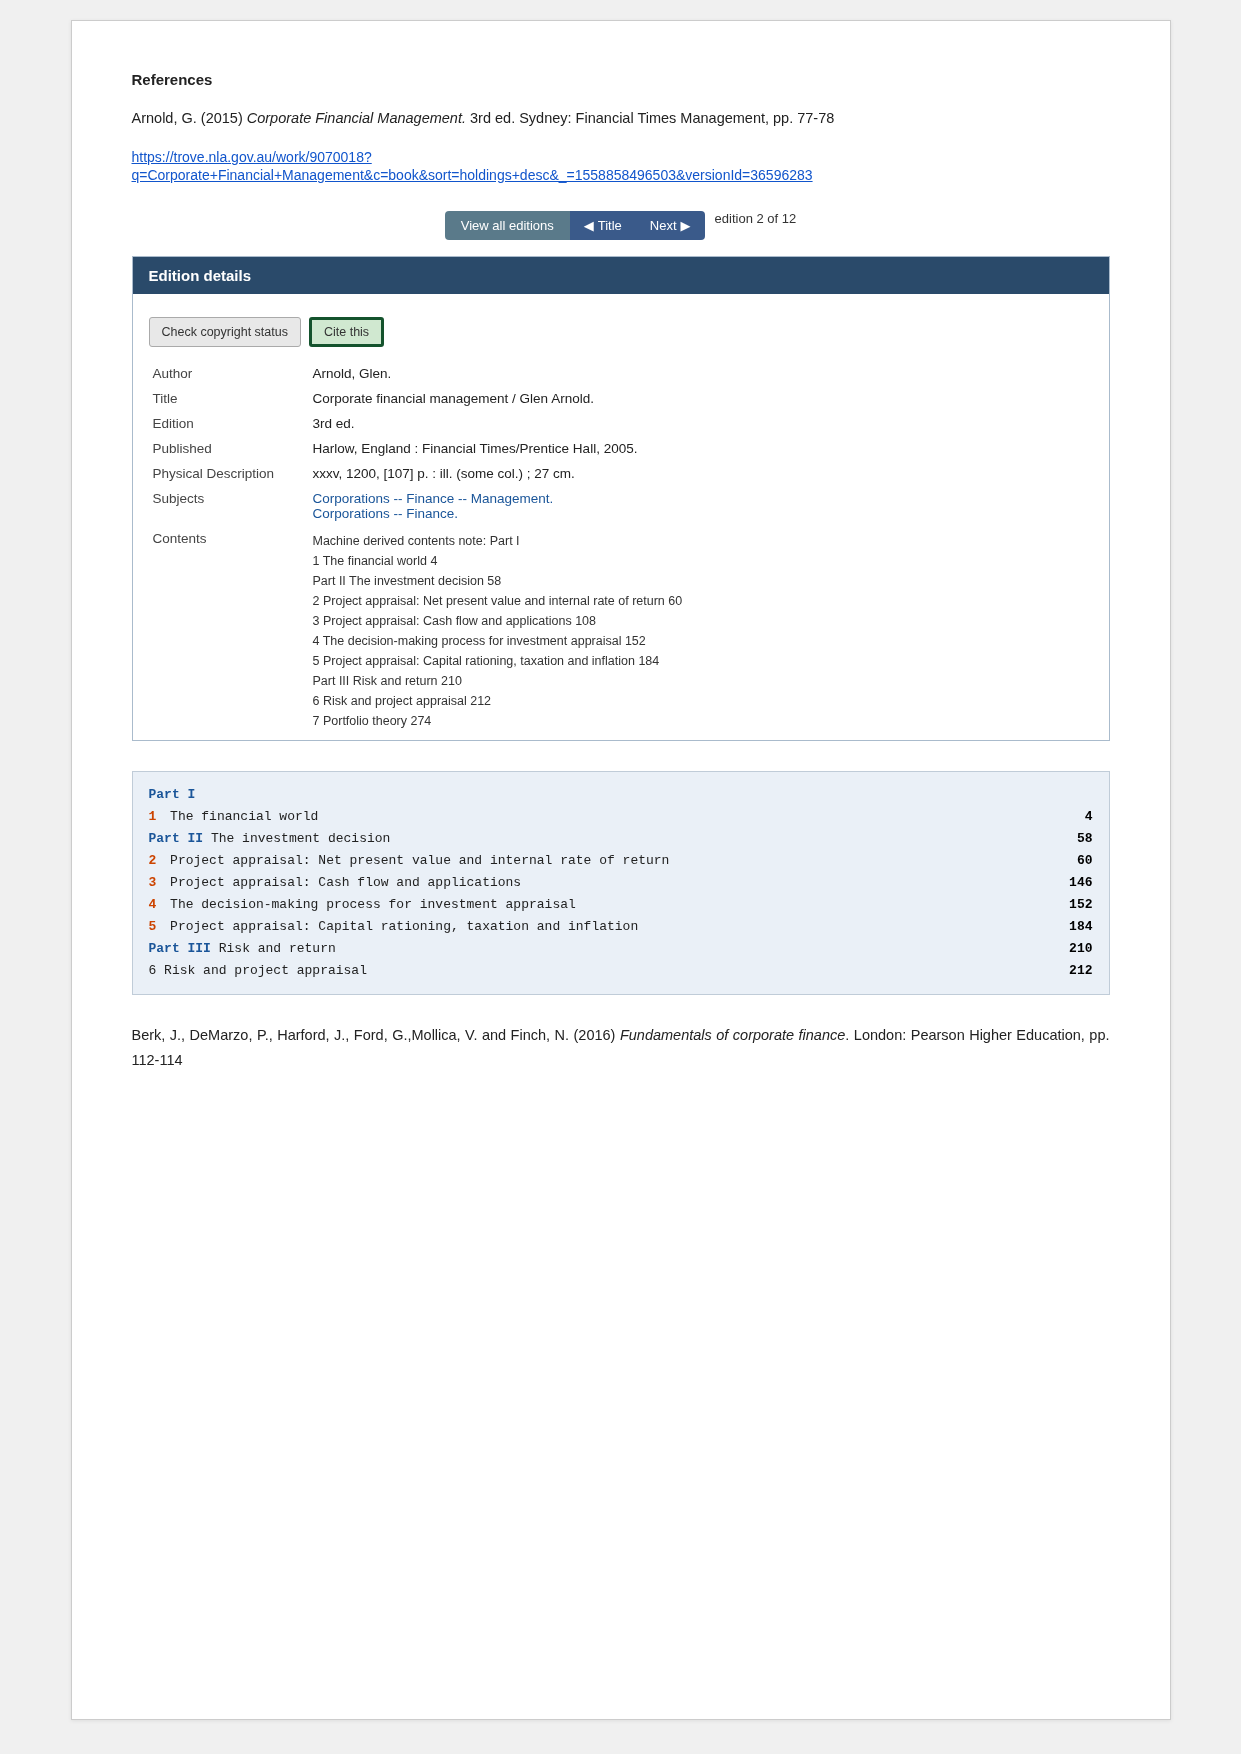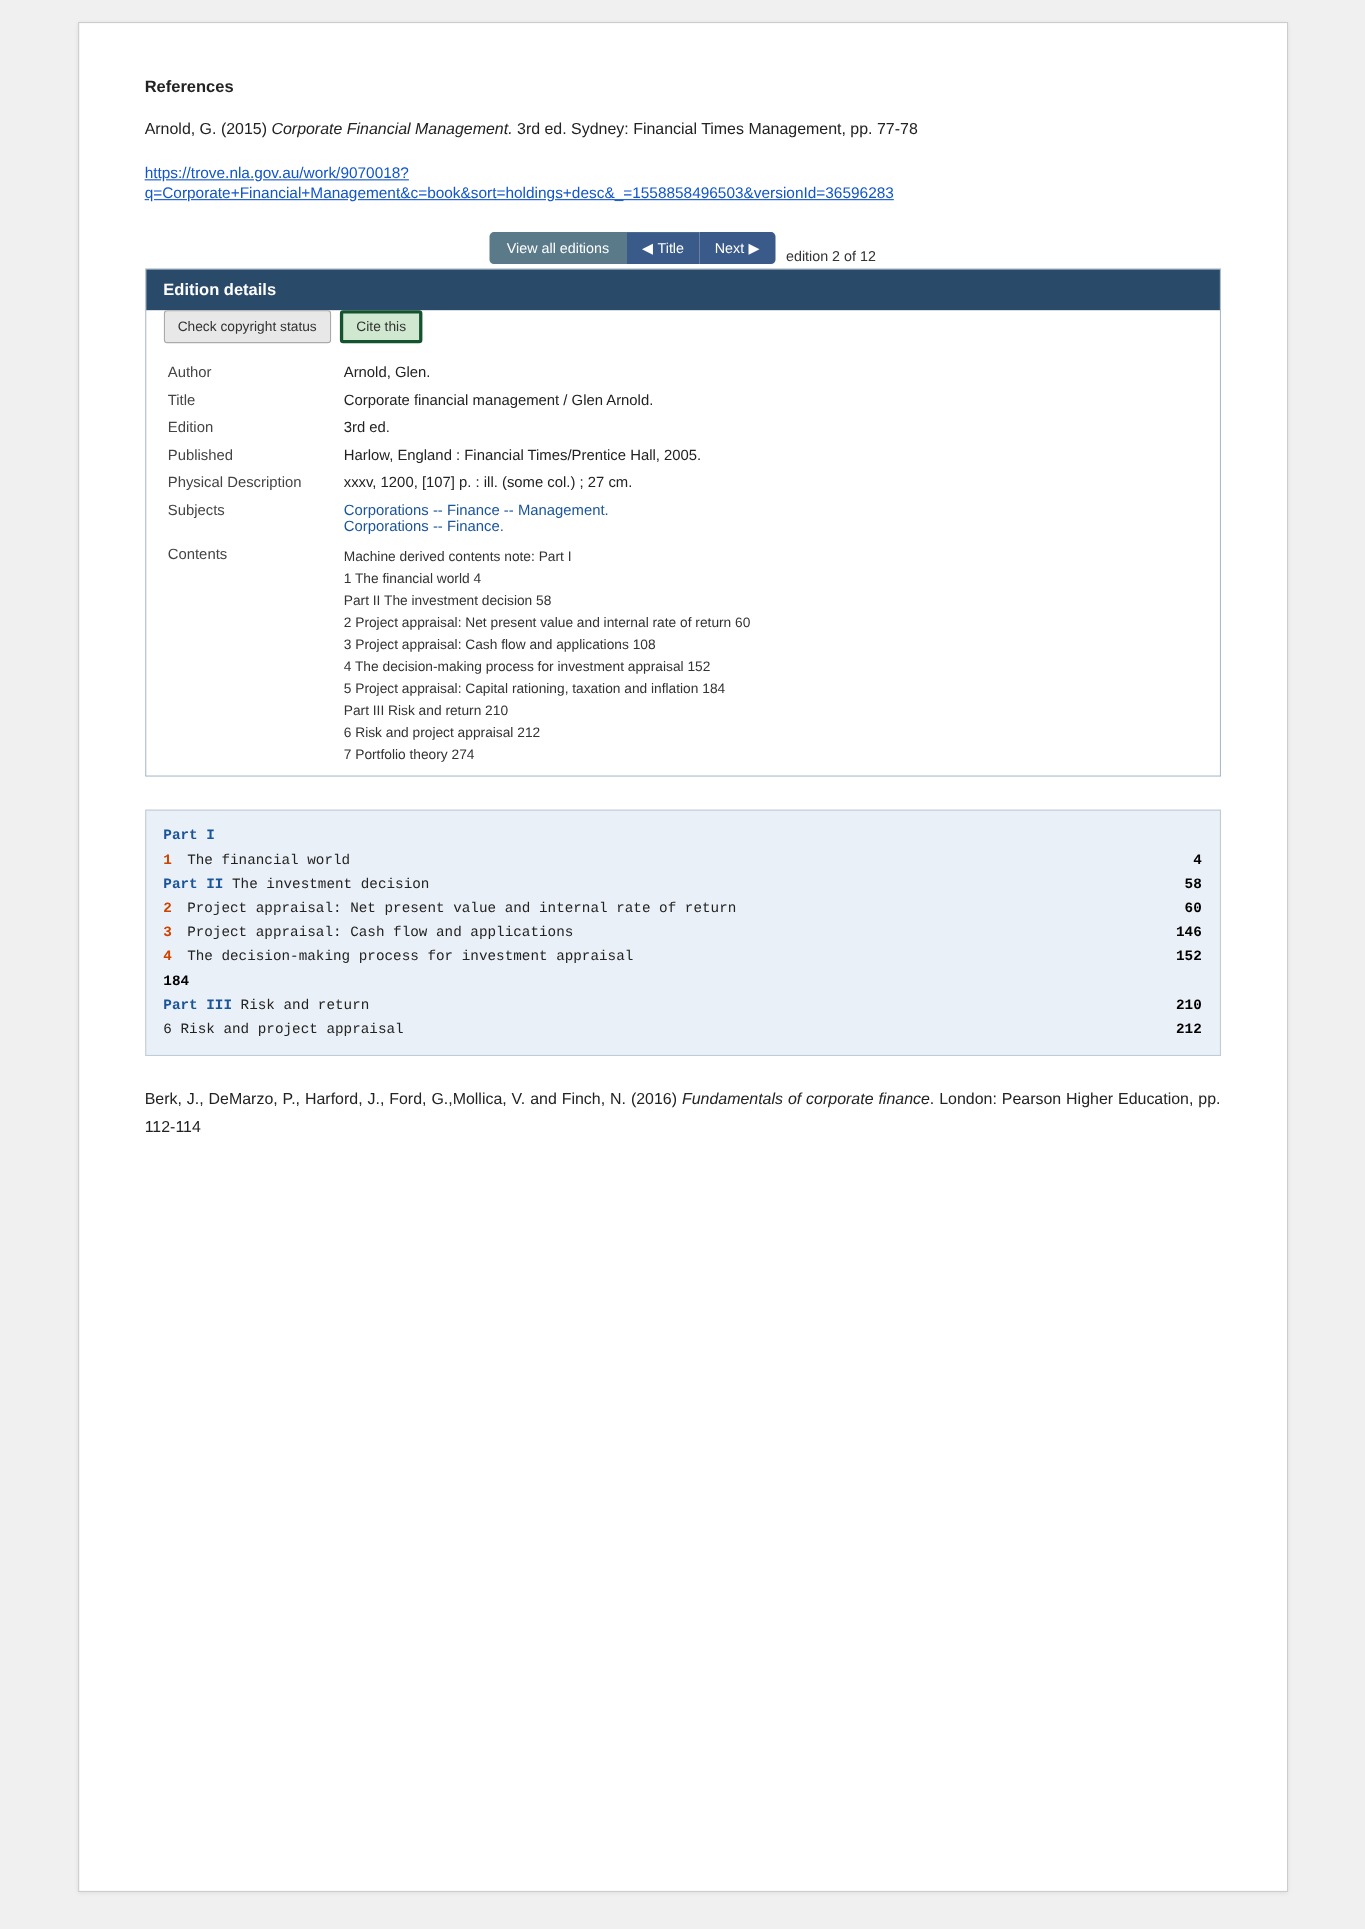--- a/index.html
+++ b/index.html
@@ -43,24 +43,24 @@
       display: block;
       margin-bottom: 2px;
       word-break: break-all;
     }
     .link-block {
       margin-bottom: 28px;
     }
     
     .edition-nav {
       display: flex;
-      align-items: flex-end;
+      align-items: flex-start;
       justify-content: center;
       gap: 0;
-      margin-bottom: 4px;
+      margin-bottom: 16px;
       margin-top: 10px;
     }
     .btn-view-all {
       background: #5a7a8a;
       color: #fff;
       border: none;
       padding: 7px 16px;
       font-size: 13px;
       border-radius: 4px 0 0 4px;
       cursor: pointer;
@@ -101,21 +101,21 @@
       margin-bottom: 30px;
     }
     .edition-details-header {
       background: #2a4a6a;
       color: #fff;
       font-size: 15px;
       font-weight: bold;
       padding: 10px 16px;
     }
     .edition-details-body {
-      padding: 0 16px 4px 16px;
+      padding: 23px 16px 4px 16px;
     }
     .edition-actions {
       display: flex;
       gap: 8px;
       margin-bottom: 14px;
     }
     .btn-check-copyright {
       background: #e8e8e8;
       border: 1px solid #aaa;
       border-radius: 3px;
@@ -298,20 +298,21 @@
     </div>
     <div class="toc-line">
       <span><span class="toc-chapter-num">3</span>  Project appraisal: Cash flow and applications</span>
       <span class="toc-page-num">146</span>
     </div>
     <div class="toc-line">
       <span><span class="toc-chapter-num">4</span>  The decision-making process for investment appraisal</span>
       <span class="toc-page-num">152</span>
     </div>
     <div class="toc-line">
+      <span><span class="toc-chapter-num">5</span>  Project appraisal: Capital rationing, taxation and inflation</span>
       <span class="toc-page-num">184</span>
     </div>
     <div class="toc-line">
       <span><span class="toc-part-label">Part III</span>   Risk and return</span>
       <span class="toc-page-num">210</span>
     </div>
     <div class="toc-line">
       <span><span>6</span>  Risk and project appraisal</span>
       <span class="toc-page-num">212</span>
     </div>

